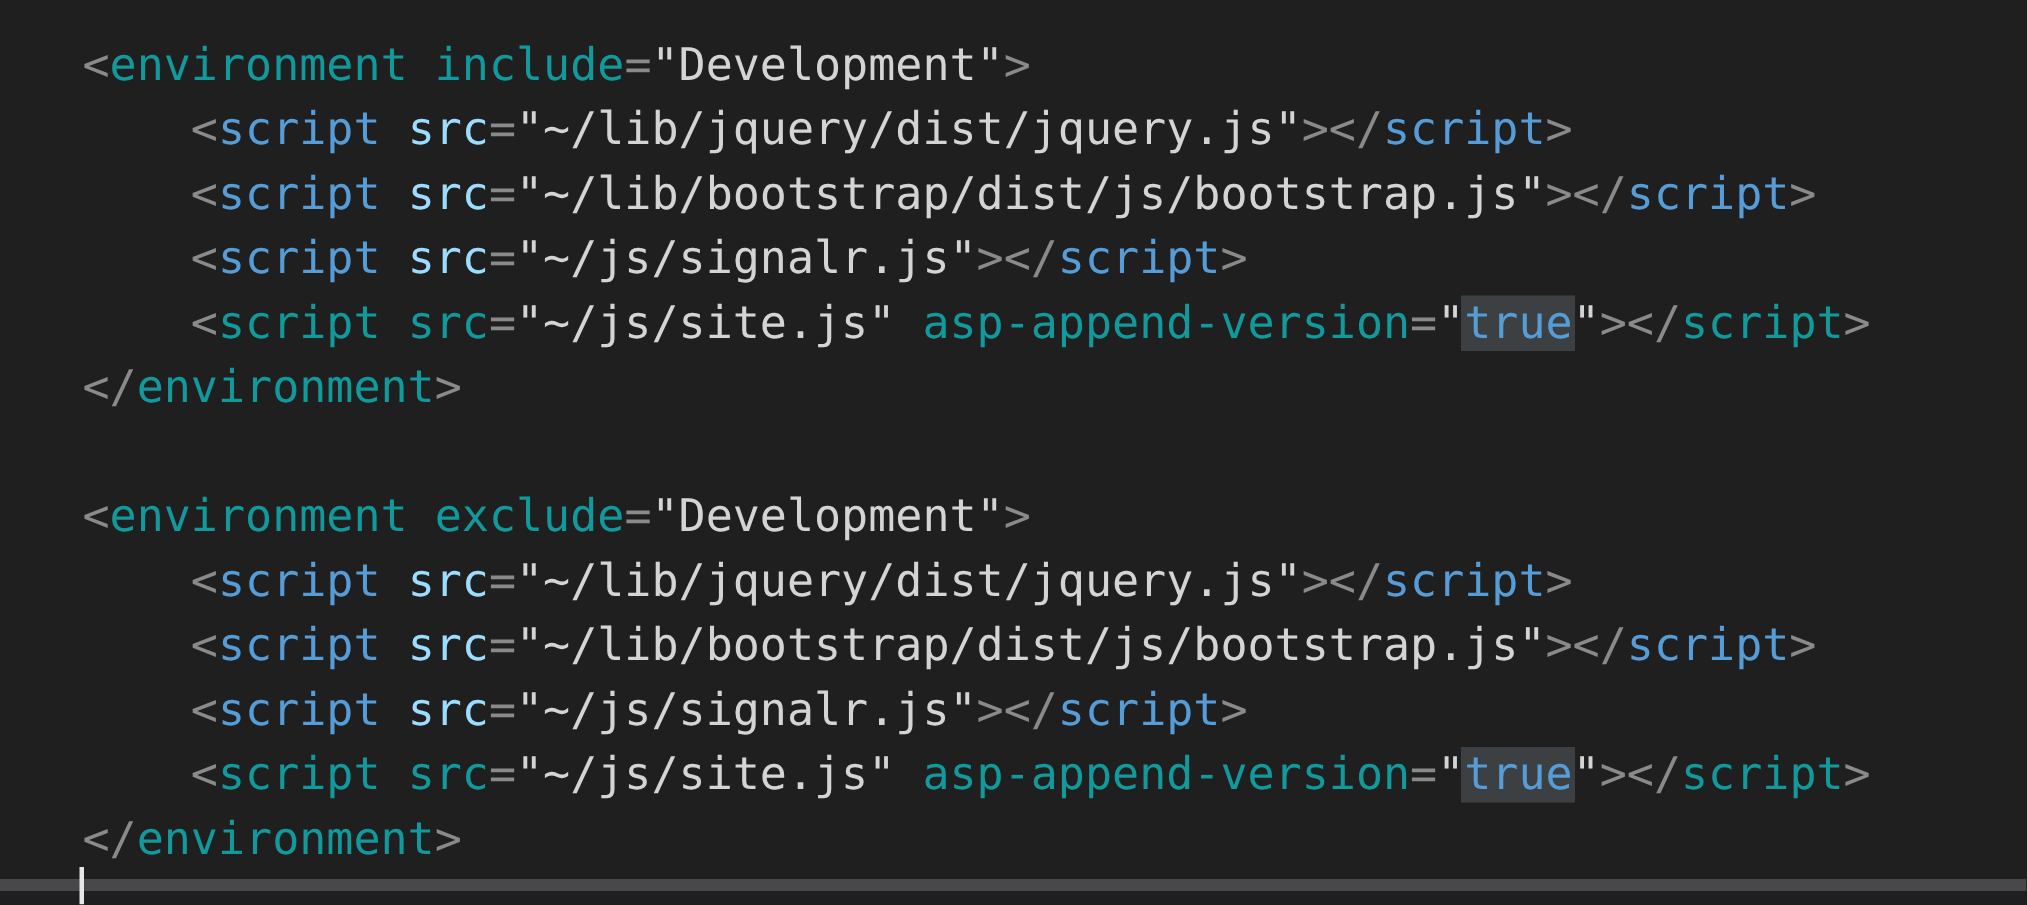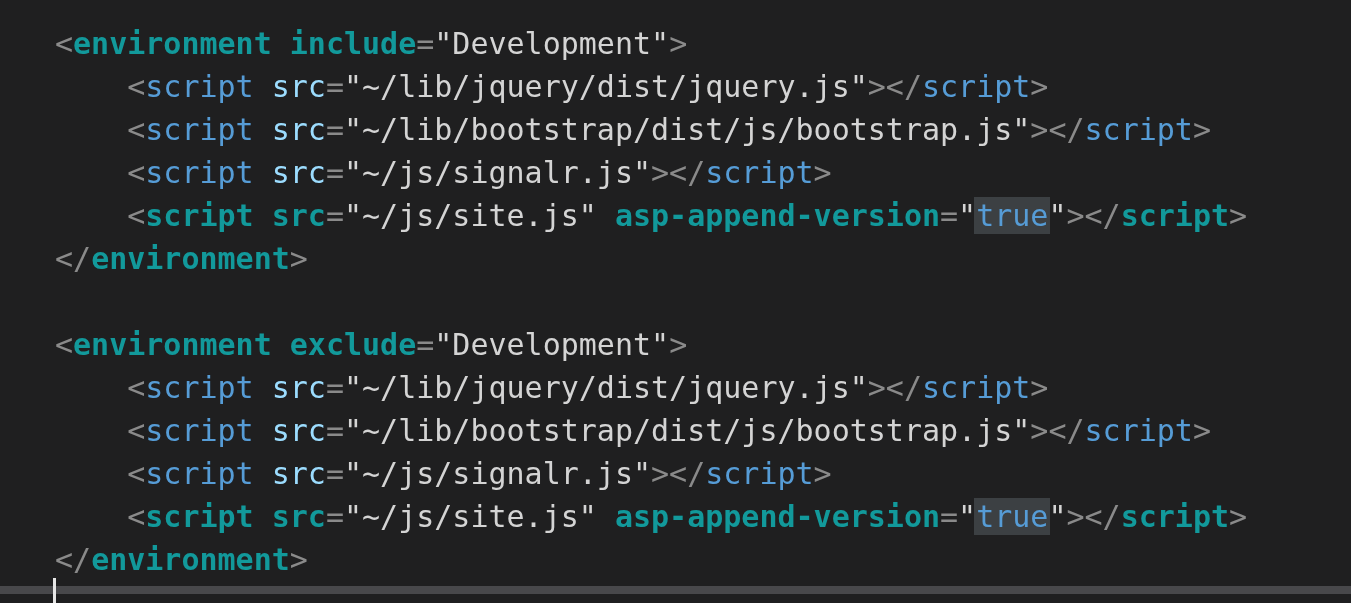--- a/index.html
+++ b/index.html
@@ -26,21 +26,21 @@
     white-space: pre;
   }
   .code-line {
     height: 43px;
     white-space: pre;
   }
   .tok-p  { color: var(--c-p,  #8A8A8A); }
   .tok-t  { color: var(--c-t,  #569CD6); }
   .tok-a  { color: var(--c-a,  #9CDCFE); }
   .tok-s  { color: var(--c-s,  #D4D4D4); }
-  .tok-th { color: var(--c-th, #12999B); font-weight: bold; text-align: center; }
+  .tok-th { color: var(--c-th, #12999B); font-weight: normal; text-align: center; }
   .tok-k  { color: var(--c-k,  #569CD6); text-align: center; }
   .tok-hl { background: var(--c-hl, #3C4043); padding: 1px 2px; margin: -1px -2px; }
   .caret {
     position: absolute;
     left: 53px;
     top: 578px;
     width: 3px;
     height: 25px;
     background: var(--c-caret, #E6E6E6);
     z-index: 3;

